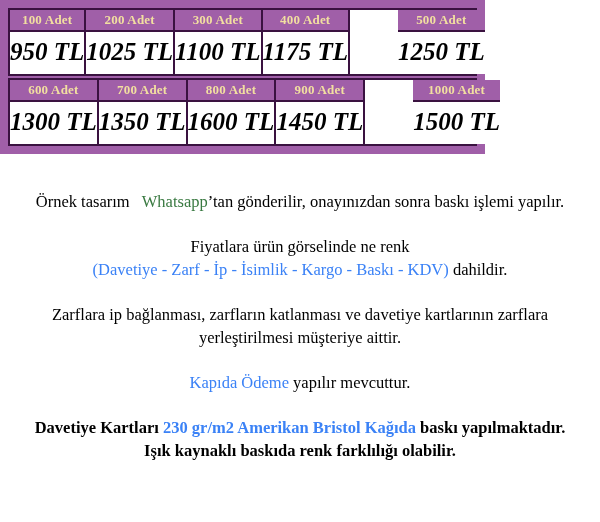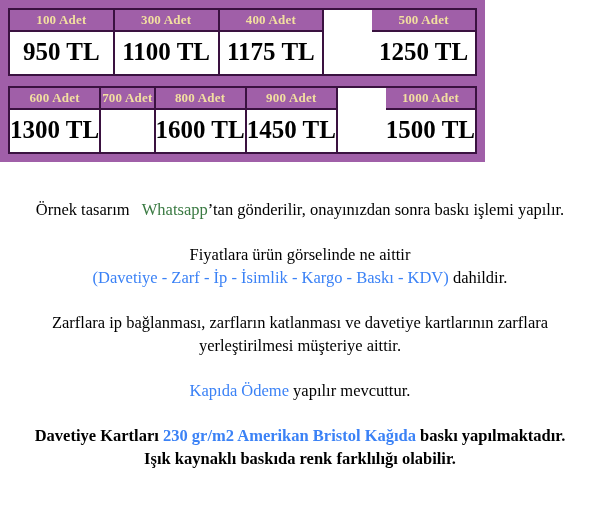--- a/index.html
+++ b/index.html
@@ -23,21 +23,21 @@
   }
 
   .price-row {
     display: flex;
     width: 100%;
     box-sizing: border-box;
     border: 2px solid #3a1240;
     background: #ffffff;
   }
   .price-row + .price-row {
-    margin-top: 10px;
+    margin-top: 2px;
   }
 
   .price-cell {
     flex: 1 1 0;
     box-sizing: border-box;
     border-right: 2px solid #3a1240;
     text-align: center;
     background: #ffffff;
   }
   .price-cell:last-child {
@@ -60,20 +60,21 @@
 
   .price {
     display: block;
     font-family: "Liberation Serif", serif;
     font-size: 25px;
     font-weight: bold;
     line-height: 34px;
     padding: 3px 0 5px 0;
     color: #000000;
     white-space: nowrap;
+    font-style: italic;
   }
 
   .notes {
     padding: 36px 12px 0 12px;
     box-sizing: border-box;
     text-align: center;
   }
 
   .note {
     font-family: "Liberation Serif", serif;
@@ -94,40 +95,45 @@
 <body>
 
 <div class="pricing-panel">
 
   <div class="price-row">
     <div class="price-cell">
       <span class="qty">100 Adet</span>
       <span class="price">950 TL</span>
     </div>
     <div class="price-cell">
+      <span class="qty">200 Adet</span>
+      <span class="price">1025 TL</span>
+    </div>
+    <div class="price-cell">
       <span class="qty">300 Adet</span>
       <span class="price">1100 TL</span>
     </div>
     <div class="price-cell">
       <span class="qty">400 Adet</span>
       <span class="price">1175 TL</span>
     </div>
     <div class="price-cell">
       <span class="qty">500 Adet</span>
       <span class="price">1250 TL</span>
     </div>
   </div>
 
   <div class="price-row">
     <div class="price-cell">
       <span class="qty">600 Adet</span>
       <span class="price">1300 TL</span>
     </div>
     <div class="price-cell">
       <span class="qty">700 Adet</span>
+      <span class="price">1350 TL</span>
     </div>
     <div class="price-cell">
       <span class="qty">800 Adet</span>
       <span class="price">1600 TL</span>
     </div>
     <div class="price-cell">
       <span class="qty">900 Adet</span>
       <span class="price">1450 TL</span>
     </div>
     <div class="price-cell">
@@ -135,21 +141,21 @@
       <span class="price">1500 TL</span>
     </div>
   </div>
 
 </div>
 
 <div class="notes">
 
   <p class="note"><span>Örnek tasarım </span><span class="hl-green">Whatsapp</span><span>’tan gönderilir, onayınızdan sonra baskı işlemi yapılır.</span></p>
 
-  <p class="note"><span>Fiyatlara ürün görselinde ne aittir</span><br><span class="hl-red">(Davetiye - Zarf - İp - İsimlik - Kargo - Baskı - KDV)</span><span> dahildir.</span></p>
+  <p class="note"><span>Fiyatlara ürün görselinde ne renk</span><br><span class="hl-red">(Davetiye - Zarf - İp - İsimlik - Kargo - Baskı - KDV)</span><span> dahildir.</span></p>
 
   <p class="note"><span>Zarflara ip bağlanması, zarfların katlanması ve davetiye kartlarının zarflara</span><br><span>yerleştirilmesi müşteriye aittir.</span></p>
 
   <p class="note"><span class="hl-red">Kapıda Ödeme</span><span> yapılır mevcuttur.</span></p>
 
   <p class="note"><span>Davetiye Kartları </span><span class="hl-red">230 gr/m2 Amerikan Bristol Kağıda</span><span> baskı yapılmaktadır.</span><br><span>Işık kaynaklı baskıda renk farklılığı olabilir.</span></p>
 
 </div>
 
 </body></html>

